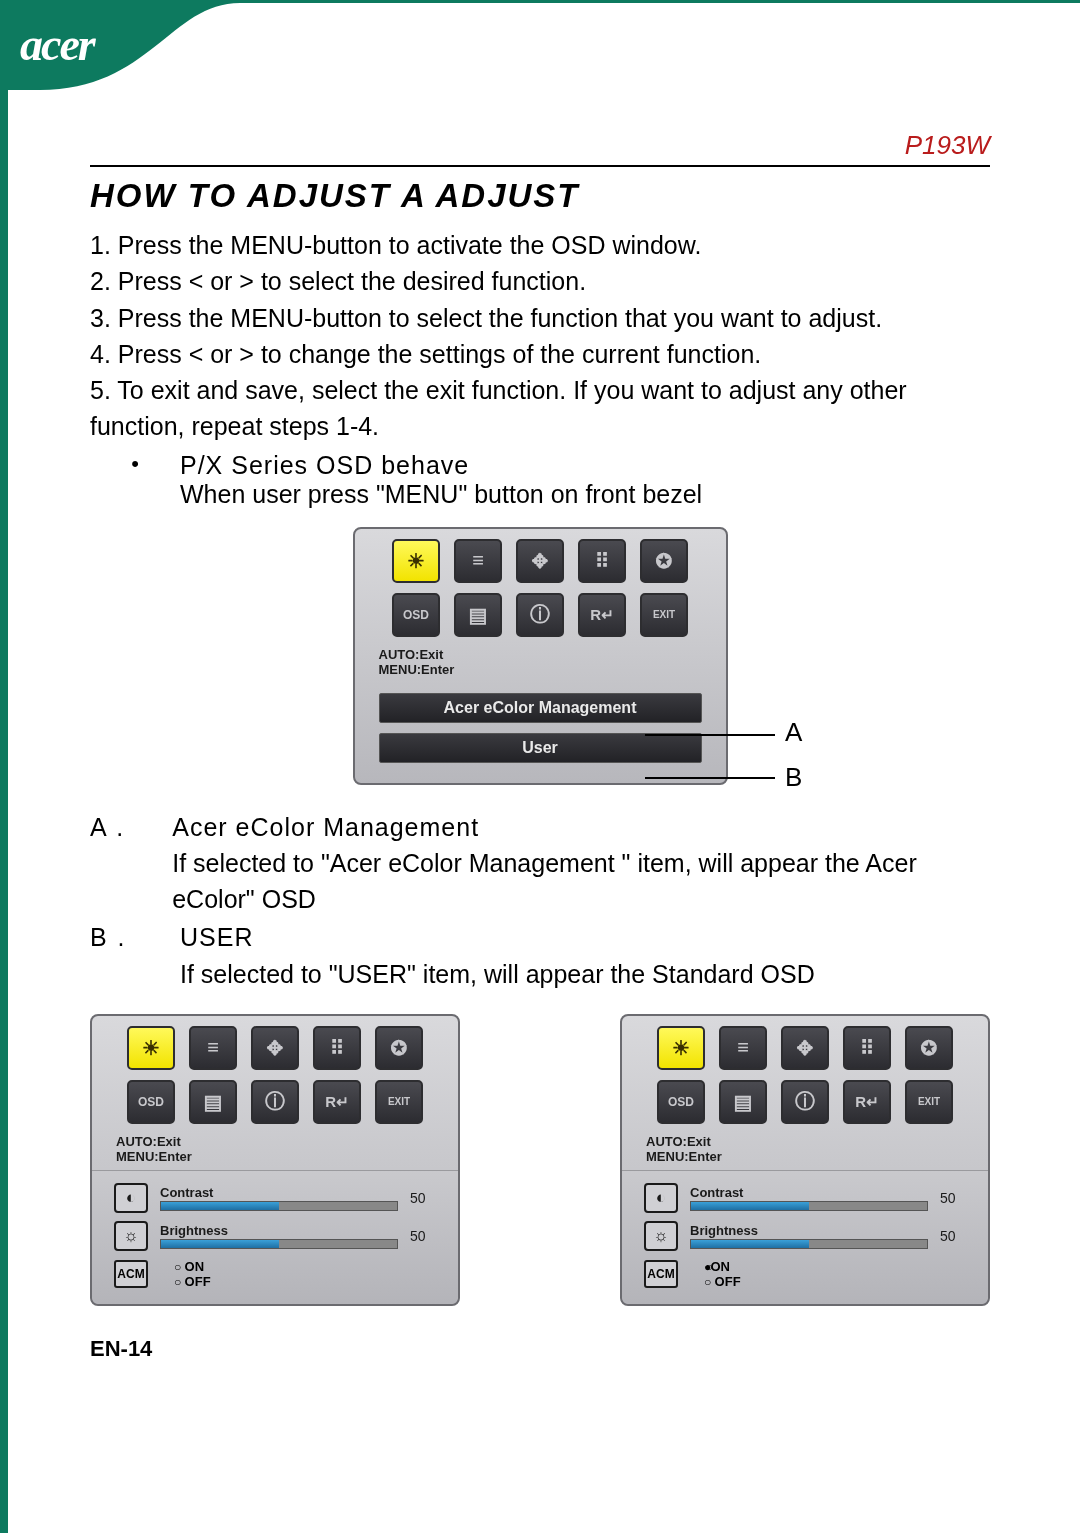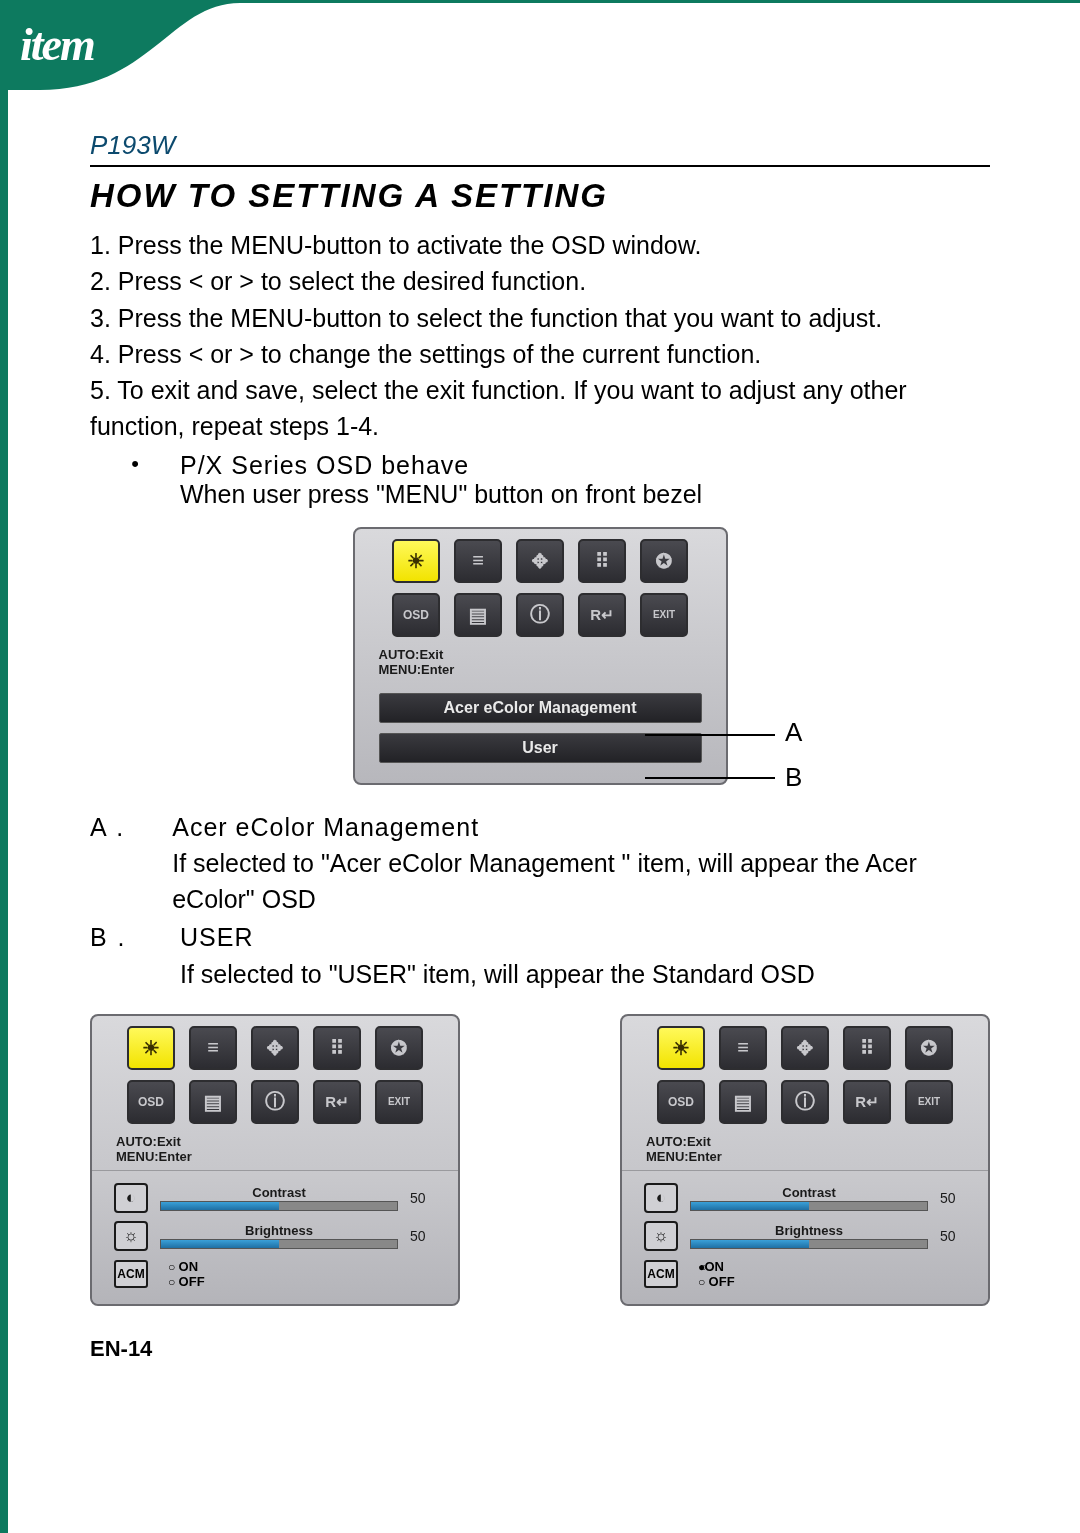--- a/index.html
+++ b/index.html
@@ -36,24 +36,24 @@
     letter-spacing: -2px;
     z-index: 2;
   }
   .page {
     position: absolute;
     top: 130px;
     left: 90px;
     width: 900px;
   }
   .model {
-    text-align: left;
+    text-align: right;
     font-style: italic;
     font-size: 26px;
-    color: #0c4a6e;
+    color: #b91c1c;
     margin-bottom: 4px;
   }
   hr.top {
     border: none;
     border-top: 2.5px solid #000;
     margin-bottom: 10px;
   }
   h1.title {
     font-style: italic;
     font-weight: 600;
@@ -197,21 +197,21 @@
     background: #d0d0d4;
   }
   .slider .sl {
     flex: 1;
     position: relative;
   }
   .slider .sl .cap {
     font-size: 13px;
     font-weight: bold;
     color: #1a1a1a;
-    text-align: center;
+    text-align: left;
   }
   .slider .sl .track {
     height: 10px;
     background: #888;
     border: 1px solid #555;
     position: relative;
     margin-top: 1px;
   }
   .slider .sl .fill {
     position: absolute;
@@ -219,21 +219,21 @@
     background: linear-gradient(#3aa0d8,#1f6fa3);
   }
   .slider .val {
     font-size: 14px;
     color: #1a1a1a;
     width: 26px;
   }
   .acm {
     display: flex;
     align-items: center;
-    gap: 20px;
+    gap: 26px;
   }
   .acm .ico {
     width: 34px; height: 28px;
     border: 2px solid #1a1a1a;
     border-radius: 3px;
     font-size: 12px;
     font-weight: bold;
     background: #d0d0d4;
     display: flex; align-items: center; justify-content: center;
   }
@@ -254,26 +254,26 @@
   }
   .glyph { font-family: Arial, sans-serif; }
 </style>
 </head>
 <body>
 
 <div class="left-rule"></div>
 <svg class="header-curve" viewBox="0 0 1080 130" preserveAspectRatio="none">
   <path d="M0,0 H1080 V3 H240 C170,3 150,90 40,90 H0 Z" fill="#0d7a5f"></path>
 </svg>
-<div class="logo">item</div>
+<div class="logo">acer</div>
 
 <div class="page">
   <div class="model">P193W</div>
   <hr class="top">
-  <h1 class="title">HOW TO SETTING A SETTING</h1>
+  <h1 class="title">HOW TO ADJUST A ADJUST</h1>
 
   <div class="steps">
     <p>1. Press the MENU-button  to activate the OSD window.</p>
     <p>2. Press &lt; or  &gt; to select the desired function.</p>
     <p>3. Press the MENU-button  to select the function that you want to adjust.</p>
     <p>4. Press &lt; or  &gt; to change the settings of the current function.</p>
     <p>5. To exit and save, select the exit function. If you want to adjust any other function, repeat steps 1-4.</p>
   </div>
 
   <div class="bullet">

